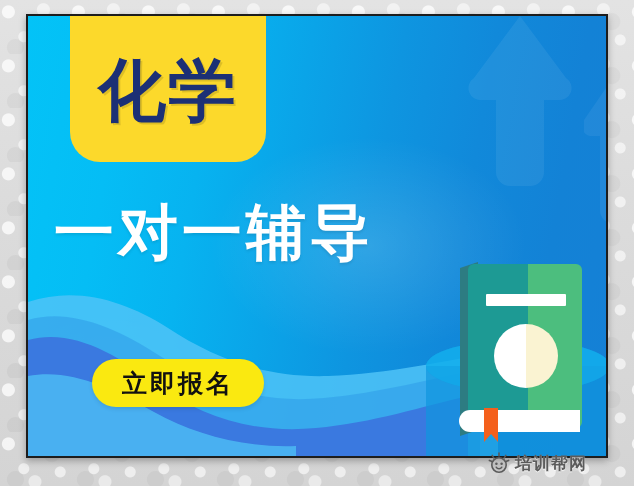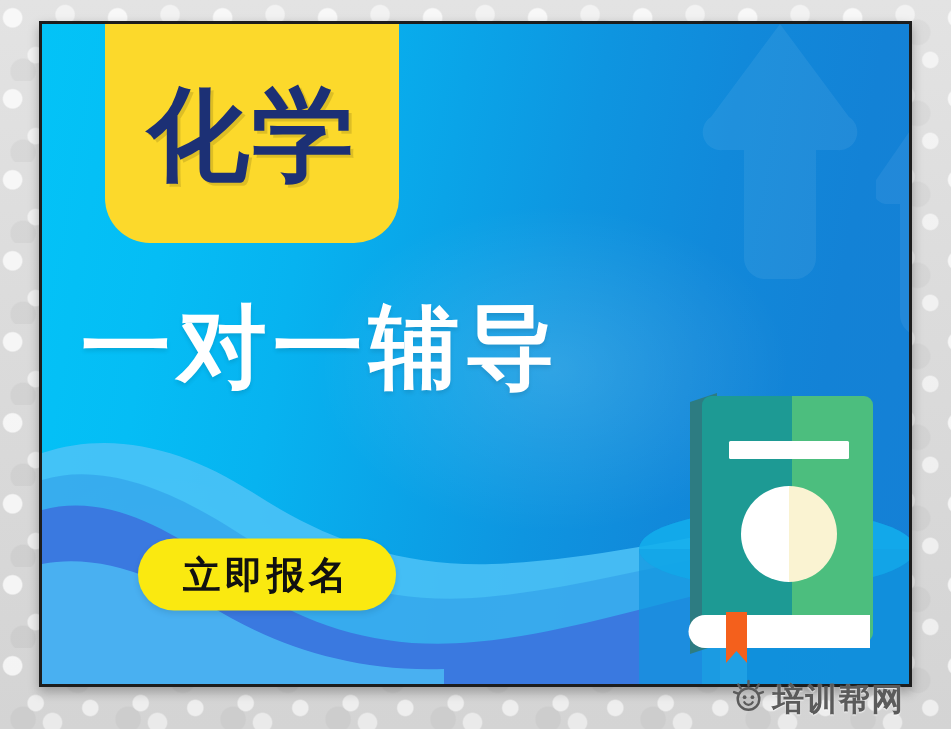--- a/index.html
+++ b/index.html
@@ -187,24 +187,23 @@
     height: 186px;
   }
   #book svg { display: block; }
 
   
   #watermark {
     position: absolute;
     left: 488px;
     top: 452px;
     display: flex;
-    align-items: center;
     gap: 5px;
     color: #5b5b5b;
-    font-size: 21px;
+    font-size: 17px;
     font-weight: 700;
     letter-spacing: 1px;
     text-shadow: 0 1px 1px rgba(255,255,255,.85);
     font-family: "DejaVu Sans", "Liberation Sans", sans-serif;
   }
   #watermark-icon { display: block; }
 </style>
 </head>
 <body>
 

